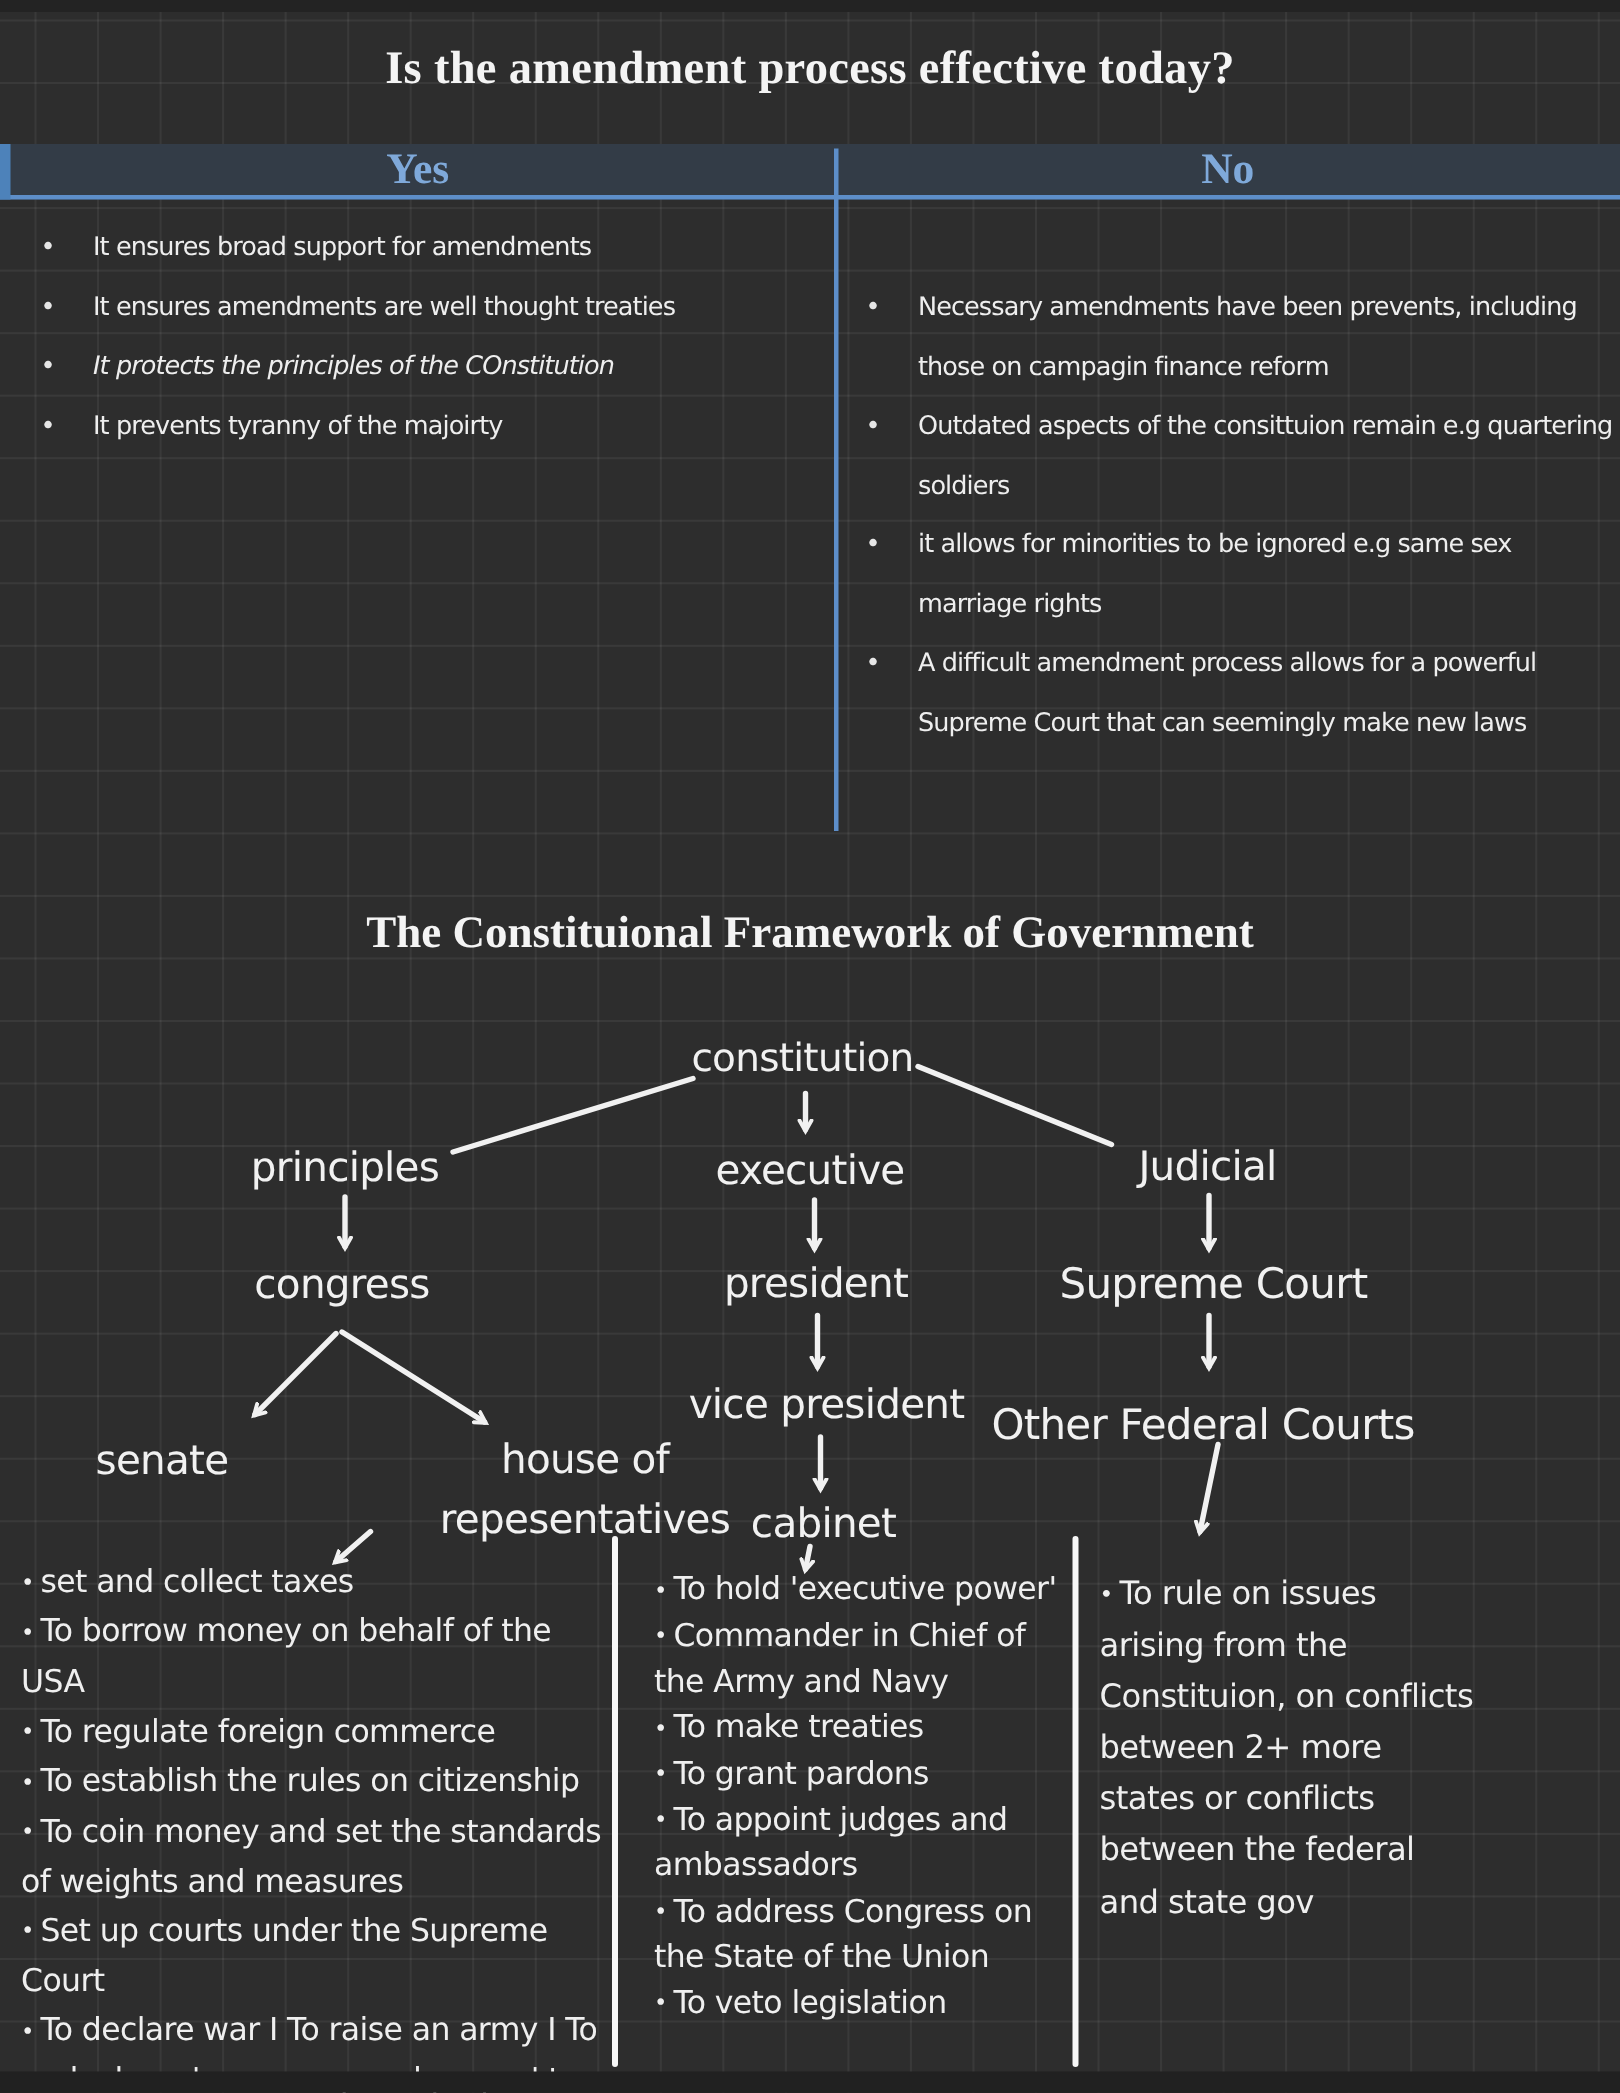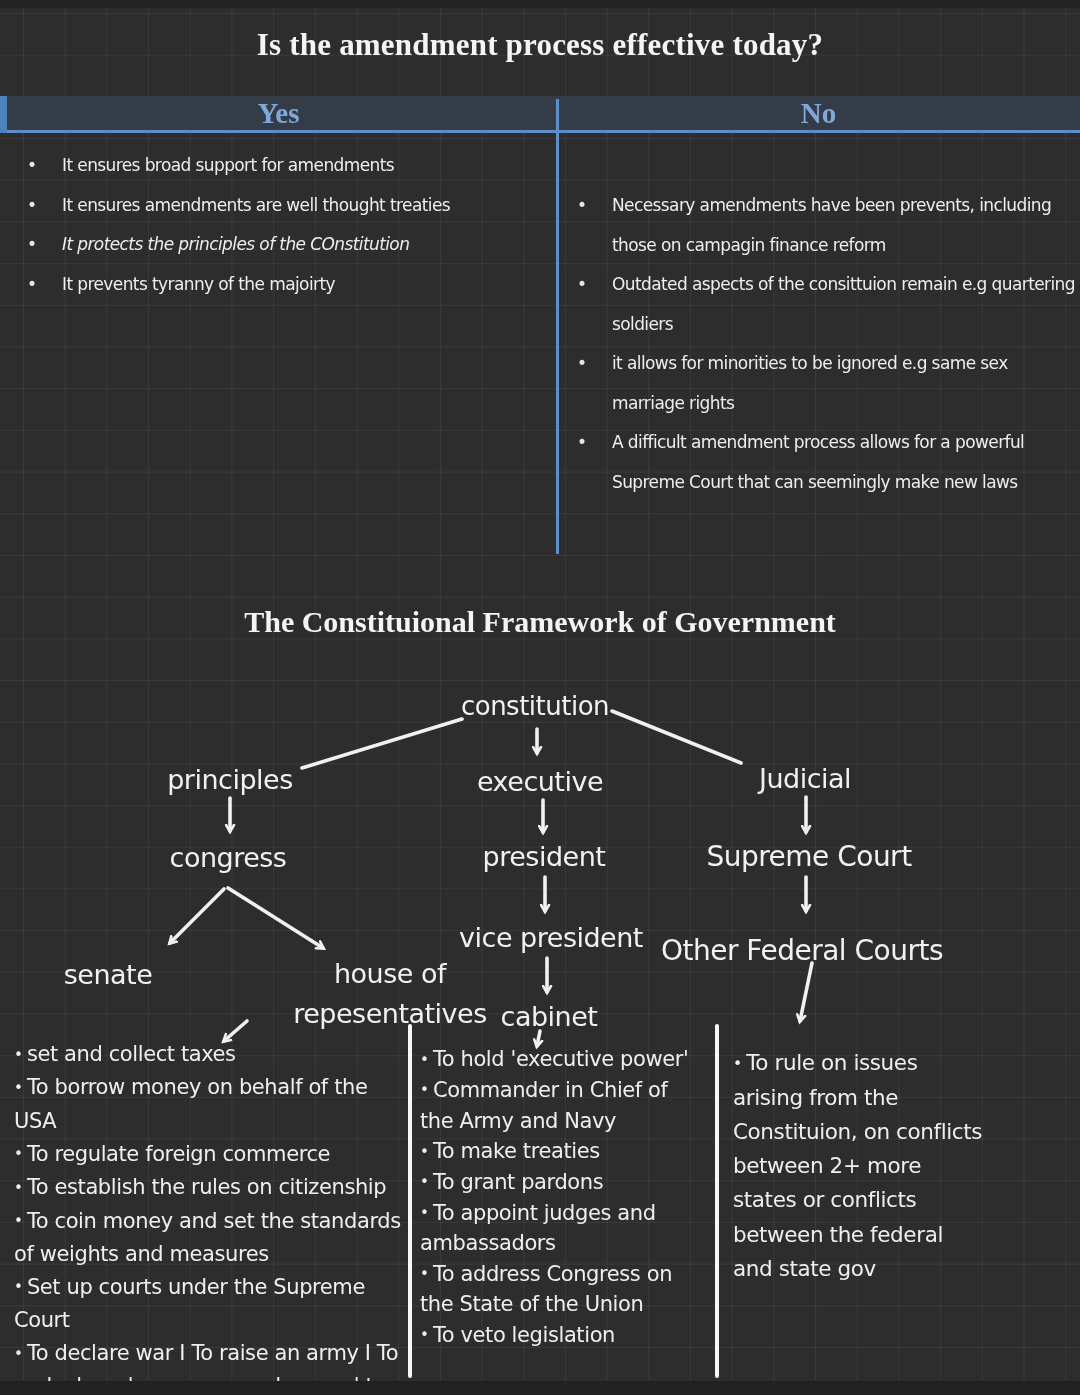--- a/index.html
+++ b/index.html
@@ -49,21 +49,21 @@
   .node.wrap{white-space:normal;line-height:40px;}
   svg.connectors{position:absolute;left:0;top:0;pointer-events:none;}
 
   
   .vline{position:absolute;width:4px;background:#f7f7f7;border-radius:2px;}
   .vline.v1{left:408px;top:1024px;height:354px;}
   .vline.v2{left:715px;top:1024px;height:354px;}
   .p-list{position:absolute;color:#efefef;}
   .p-list .p-item::before{content:"• ";font-size:0.72em;vertical-align:0.09em;}
   .congress-list{left:14px;top:1038px;width:398px;font-size:21px;line-height:32.8px;letter-spacing:-0.4px;}
-  .president-list{left:420px;top:1044px;width:278px;font-size:21px;line-height:30.2px;letter-spacing:-0.4px;}
+  .president-list{left:436px;top:1044px;width:278px;font-size:21px;line-height:30.2px;letter-spacing:-0.4px;}
   .courts-list{left:733px;top:1046px;width:254px;font-size:21.5px;line-height:34.2px;letter-spacing:-0.4px;}
 </style>
 </head>
 <body>
 
 <div class="page">
   <div class="top-strip"></div>
 
   <div class="title q-title">Is the amendment process effective today?</div>
 

